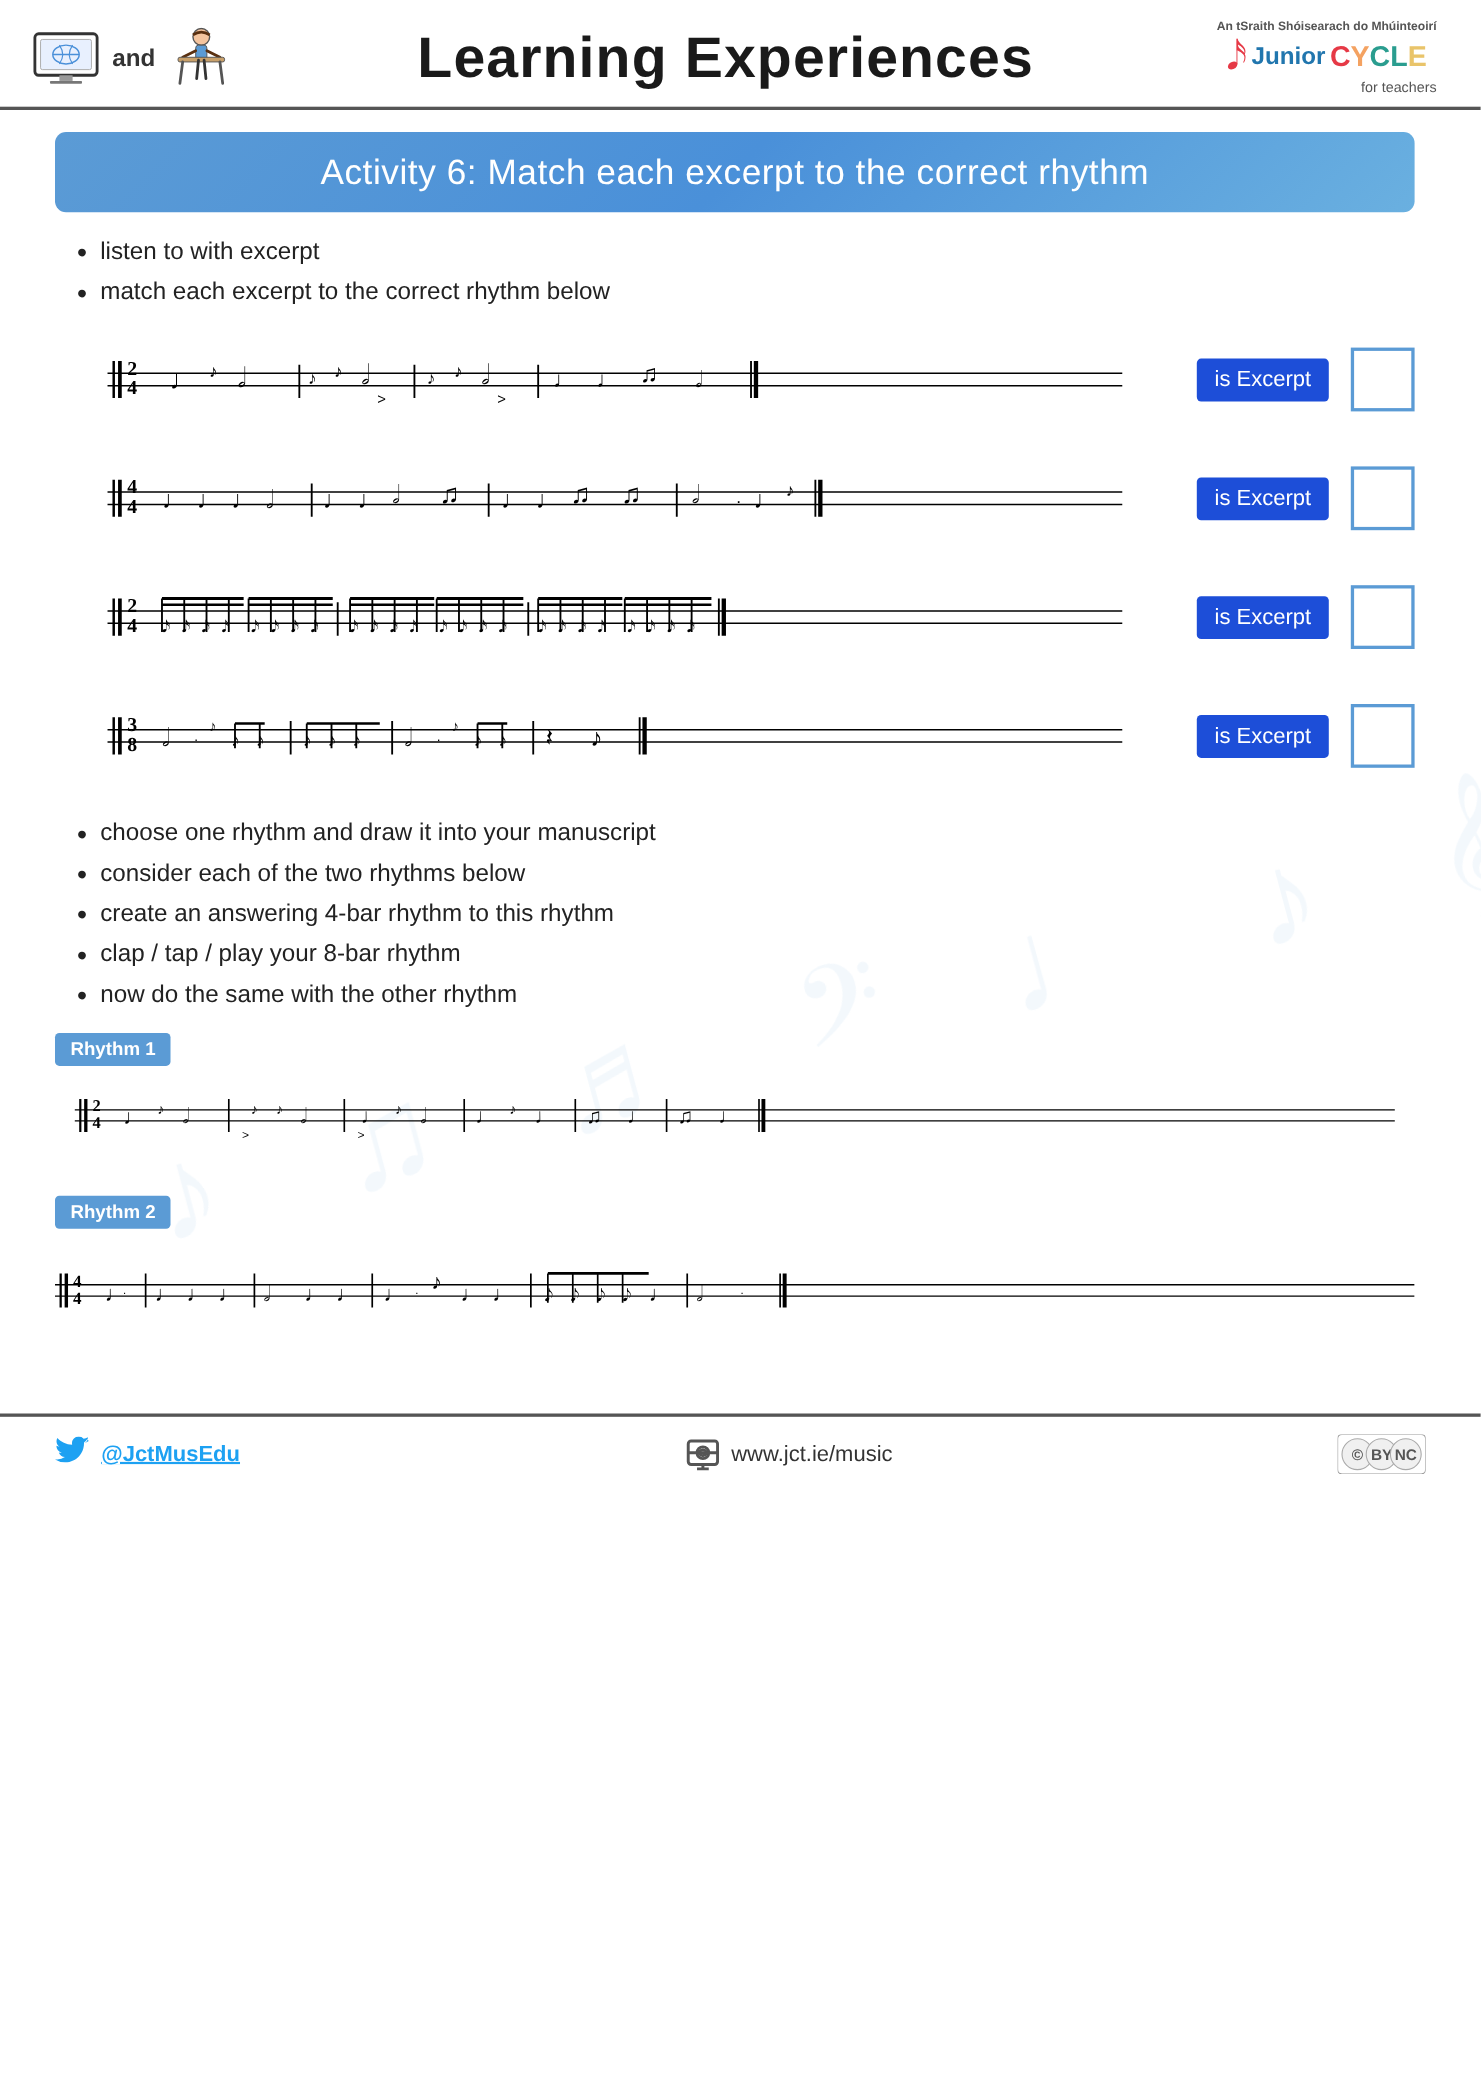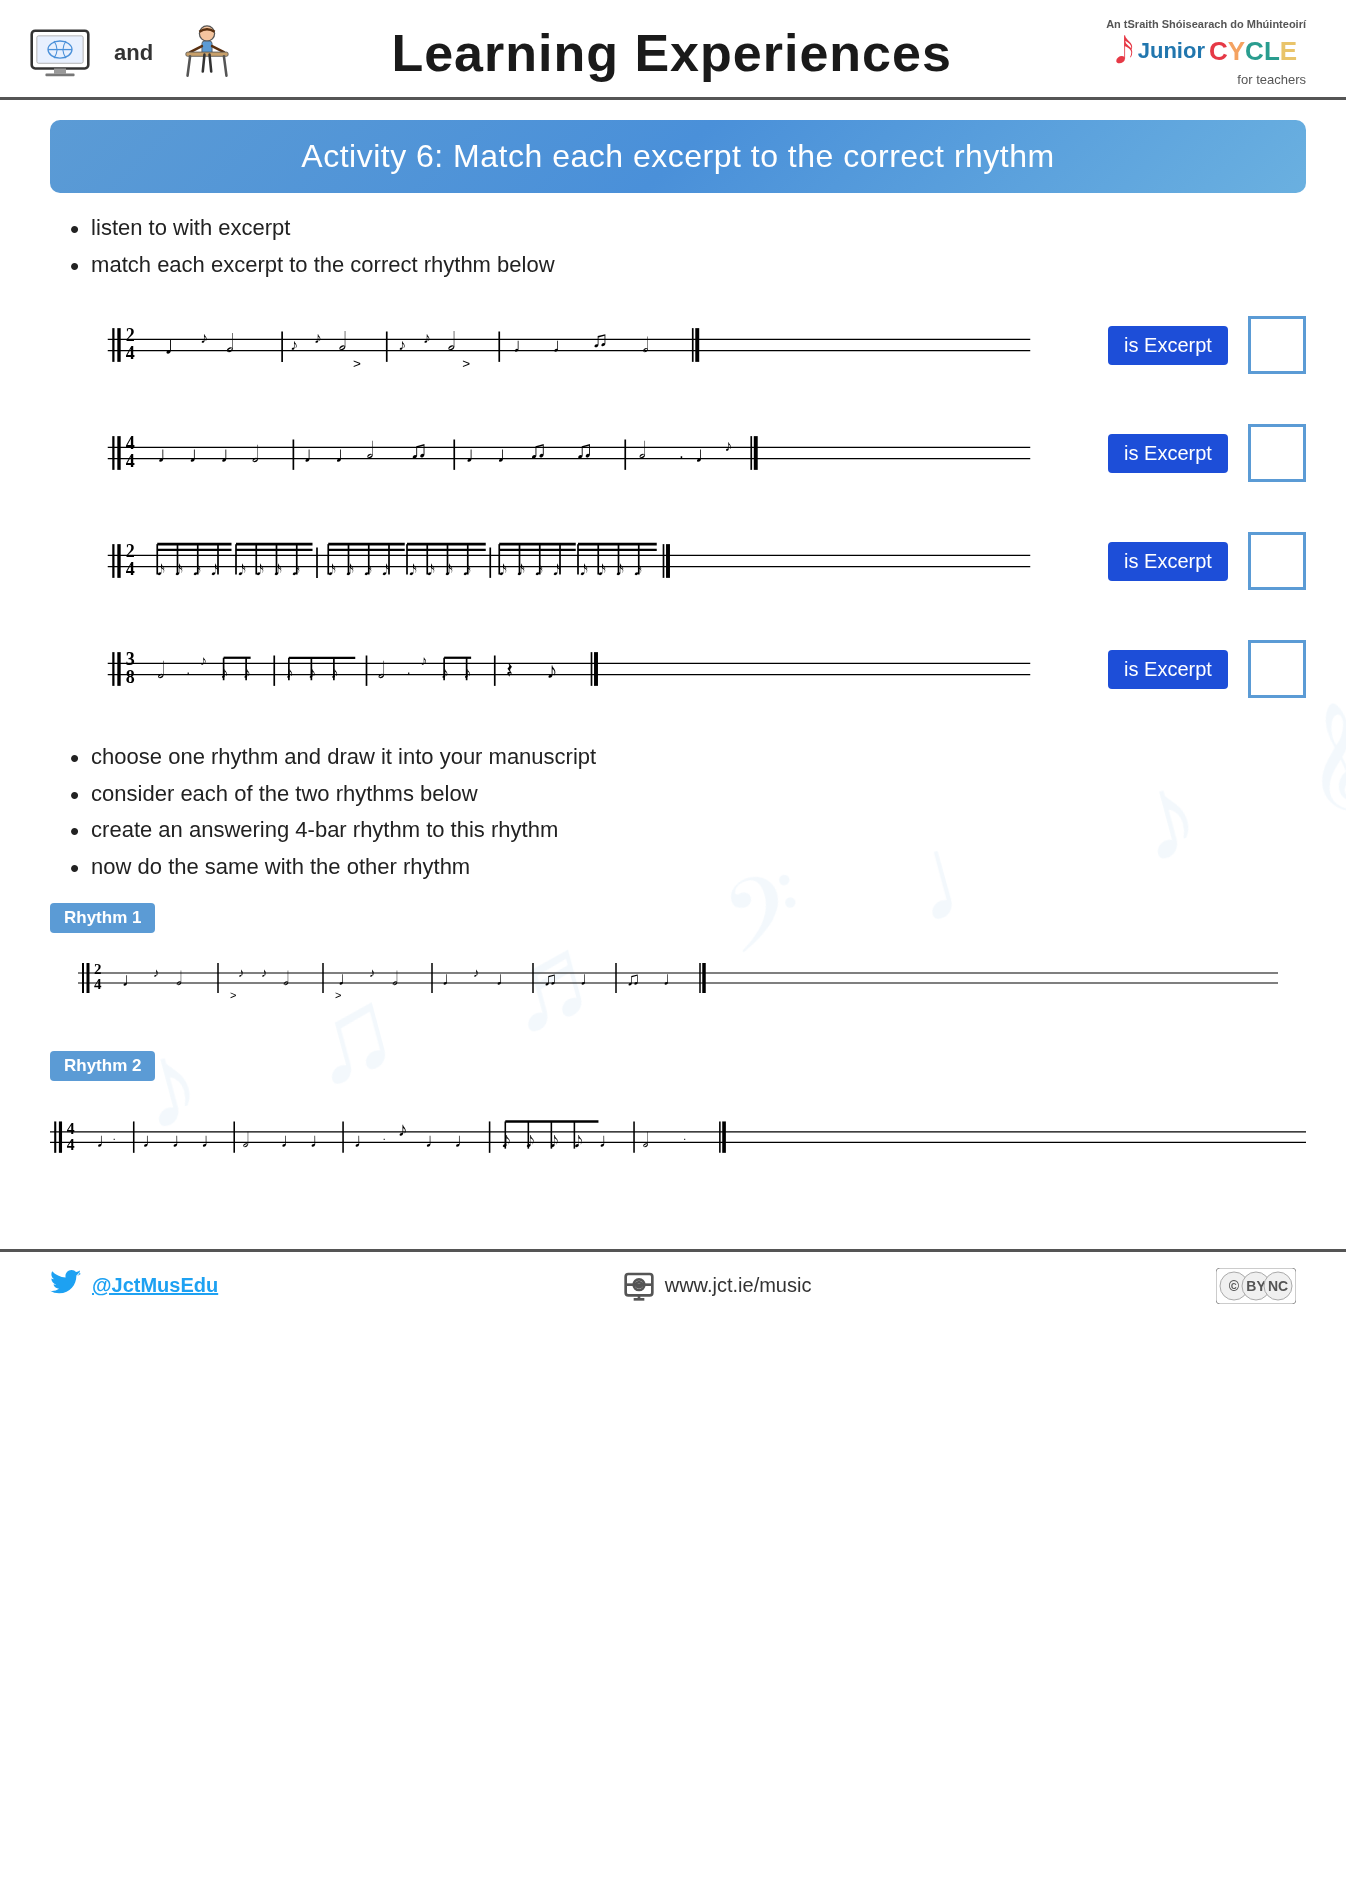--- a/index.html
+++ b/index.html
@@ -38,21 +38,21 @@
       display: flex;
       align-items: center;
       justify-content: space-between;
       padding: 18px 40px 10px 30px;
       border-bottom: 3px solid #555;
     }
 
     .header-left {
       display: flex;
       align-items: center;
-      gap: 20px;
+      gap: 8px;
     }
 
     .header-icon-monitor {
       width: 60px;
       height: 48px;
     }
 
     .header-and {
       font-size: 22px;
       font-weight: bold;
@@ -121,21 +121,21 @@
 
     .logo-for-teachers {
       font-size: 13px;
       color: #555;
       text-align: right;
       width: 100%;
     }
 
     
     .main-content {
-      padding: 20px 40px 20px 50px;
+      padding: 20px 60px 20px 50px;
     }
 
     
     .activity-banner {
       background: linear-gradient(135deg, #5b9bd5 0%, #4a90d9 50%, #6ab0e0 100%);
       border-radius: 10px;
       padding: 18px 30px;
       margin-bottom: 22px;
     }
 
@@ -569,20 +569,23 @@
       <li>
           <span>choose one rhythm and draw it into your manuscript</span>
         </li>
       <li>
           <span>consider each of the two rhythms below</span>
         </li>
       <li>
           <span>create an answering 4-bar rhythm to this rhythm</span>
         </li>
       <li>
+          <span>clap / tap / play your 8-bar rhythm</span>
+        </li>
+      <li>
           <span>now do the same with the other rhythm</span>
         </li>
     </ul>
 
     <div style="margin-top: 18px;">
       <div class="rhythm-label-badge">Rhythm 1</div>
       <div class="rhythm-extended">
         <svg viewBox="0 0 1200 70" xmlns="http://www.w3.org/2000/svg" style="width:100%;height:70px;">
           <line x1="0" y1="32" x2="1200" y2="32" stroke="#000" stroke-width="1.2"></line>
           <line x1="0" y1="42" x2="1200" y2="42" stroke="#000" stroke-width="1.2"></line>

